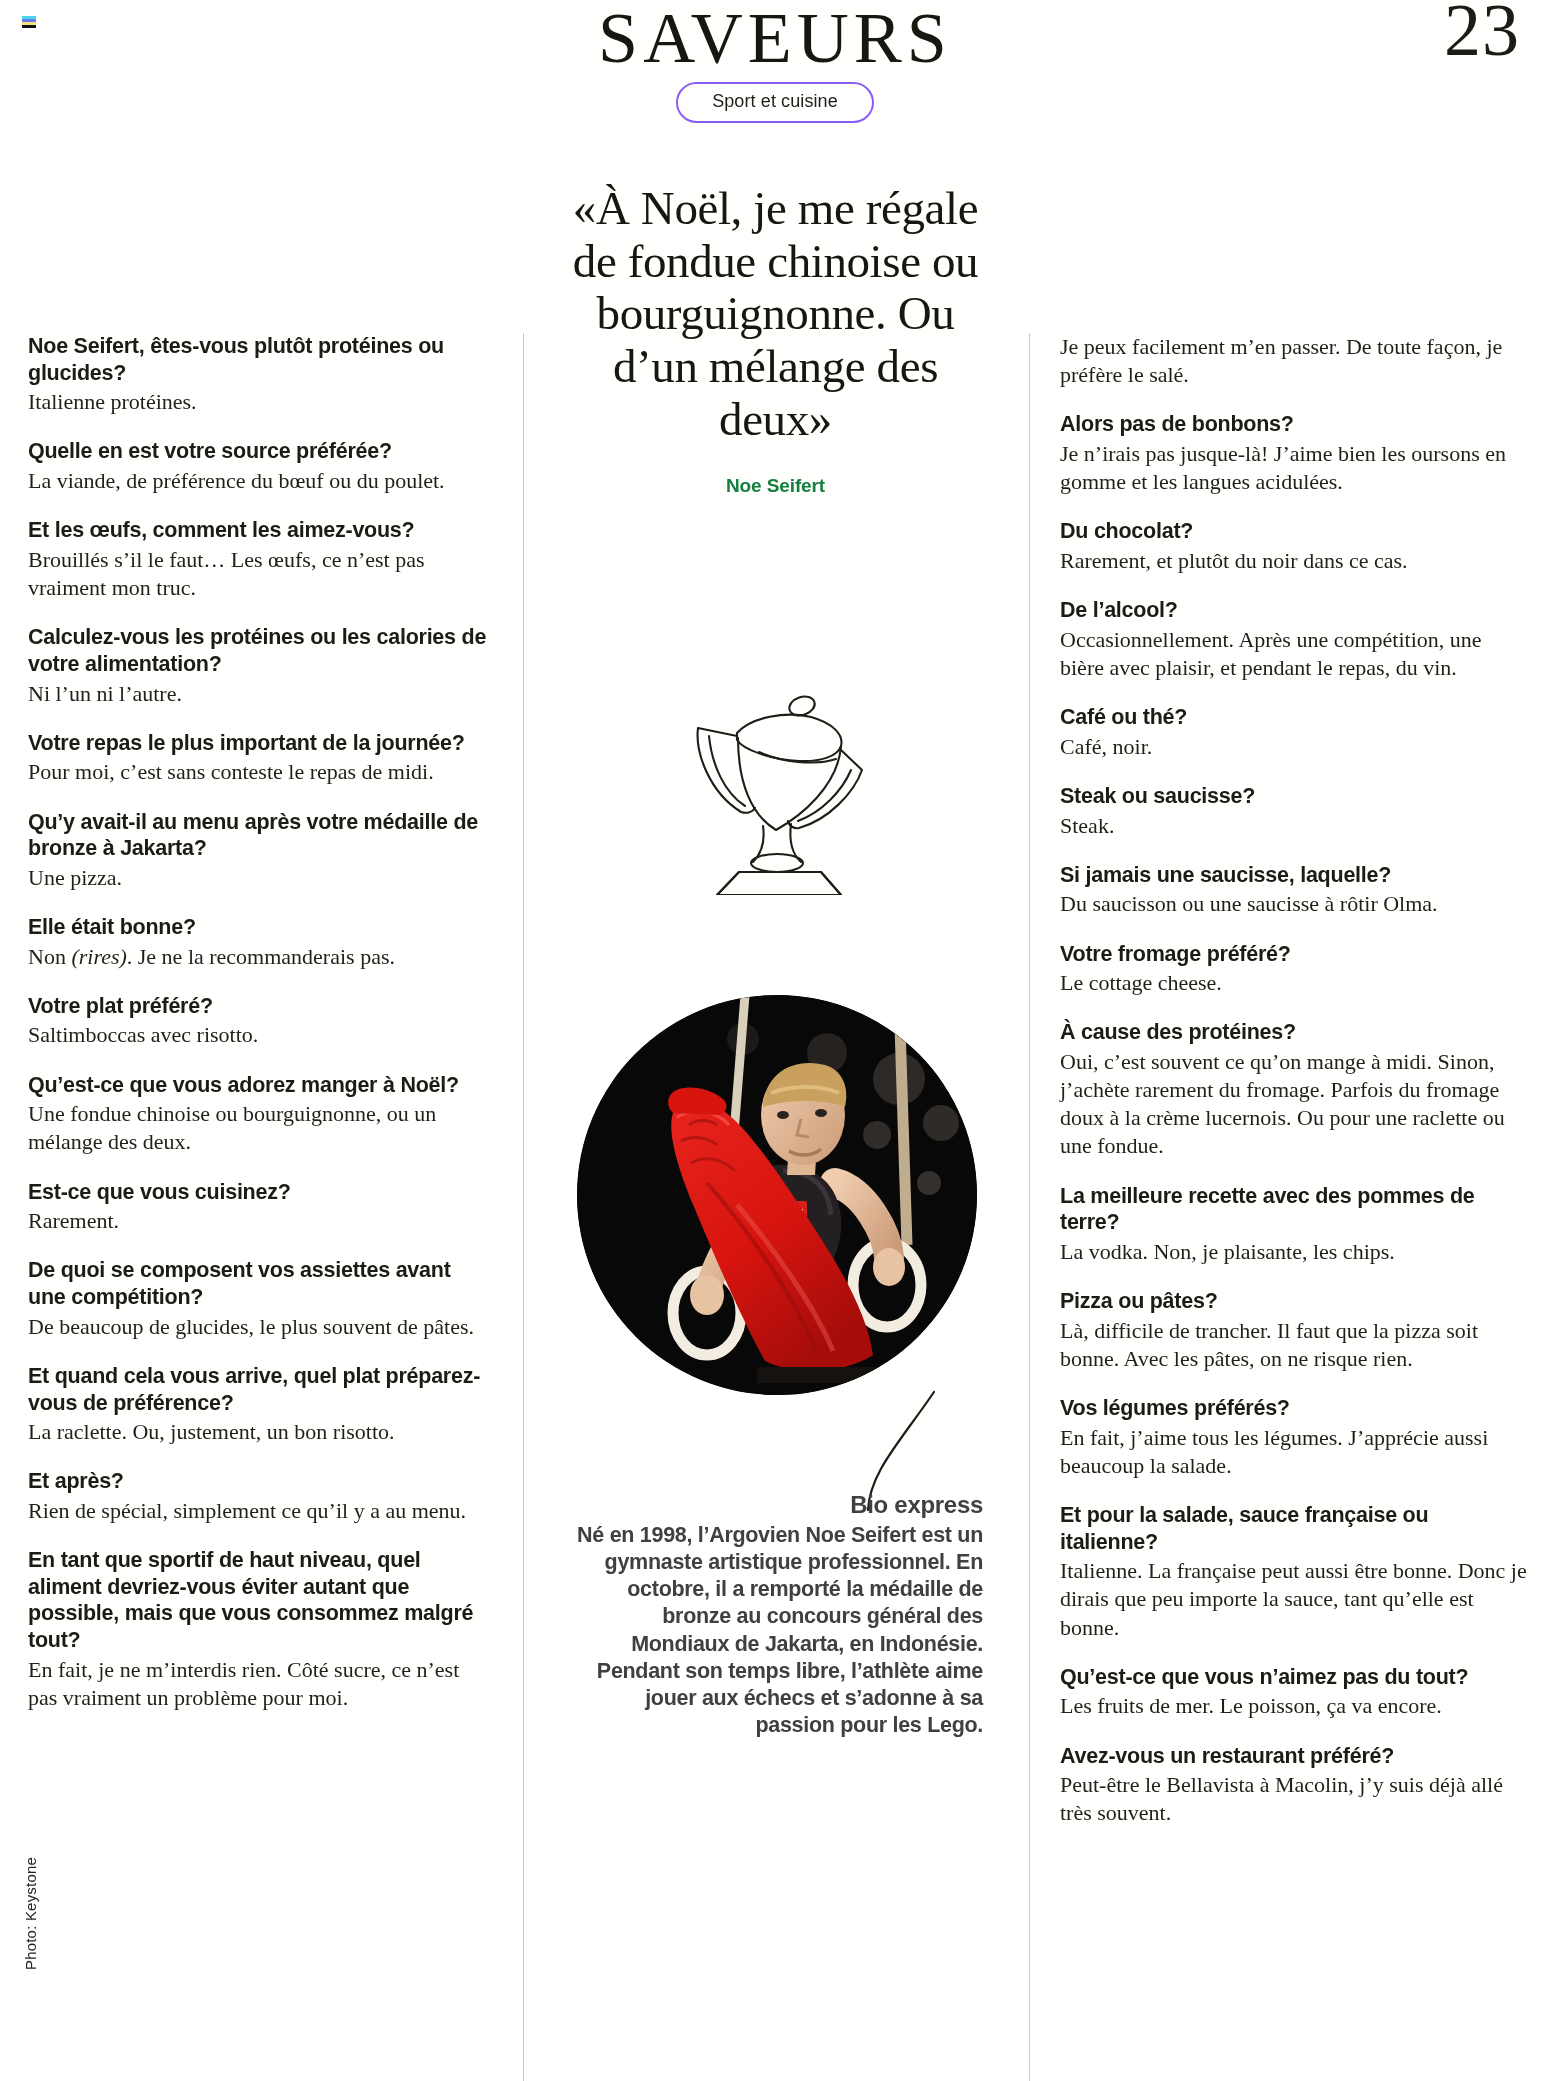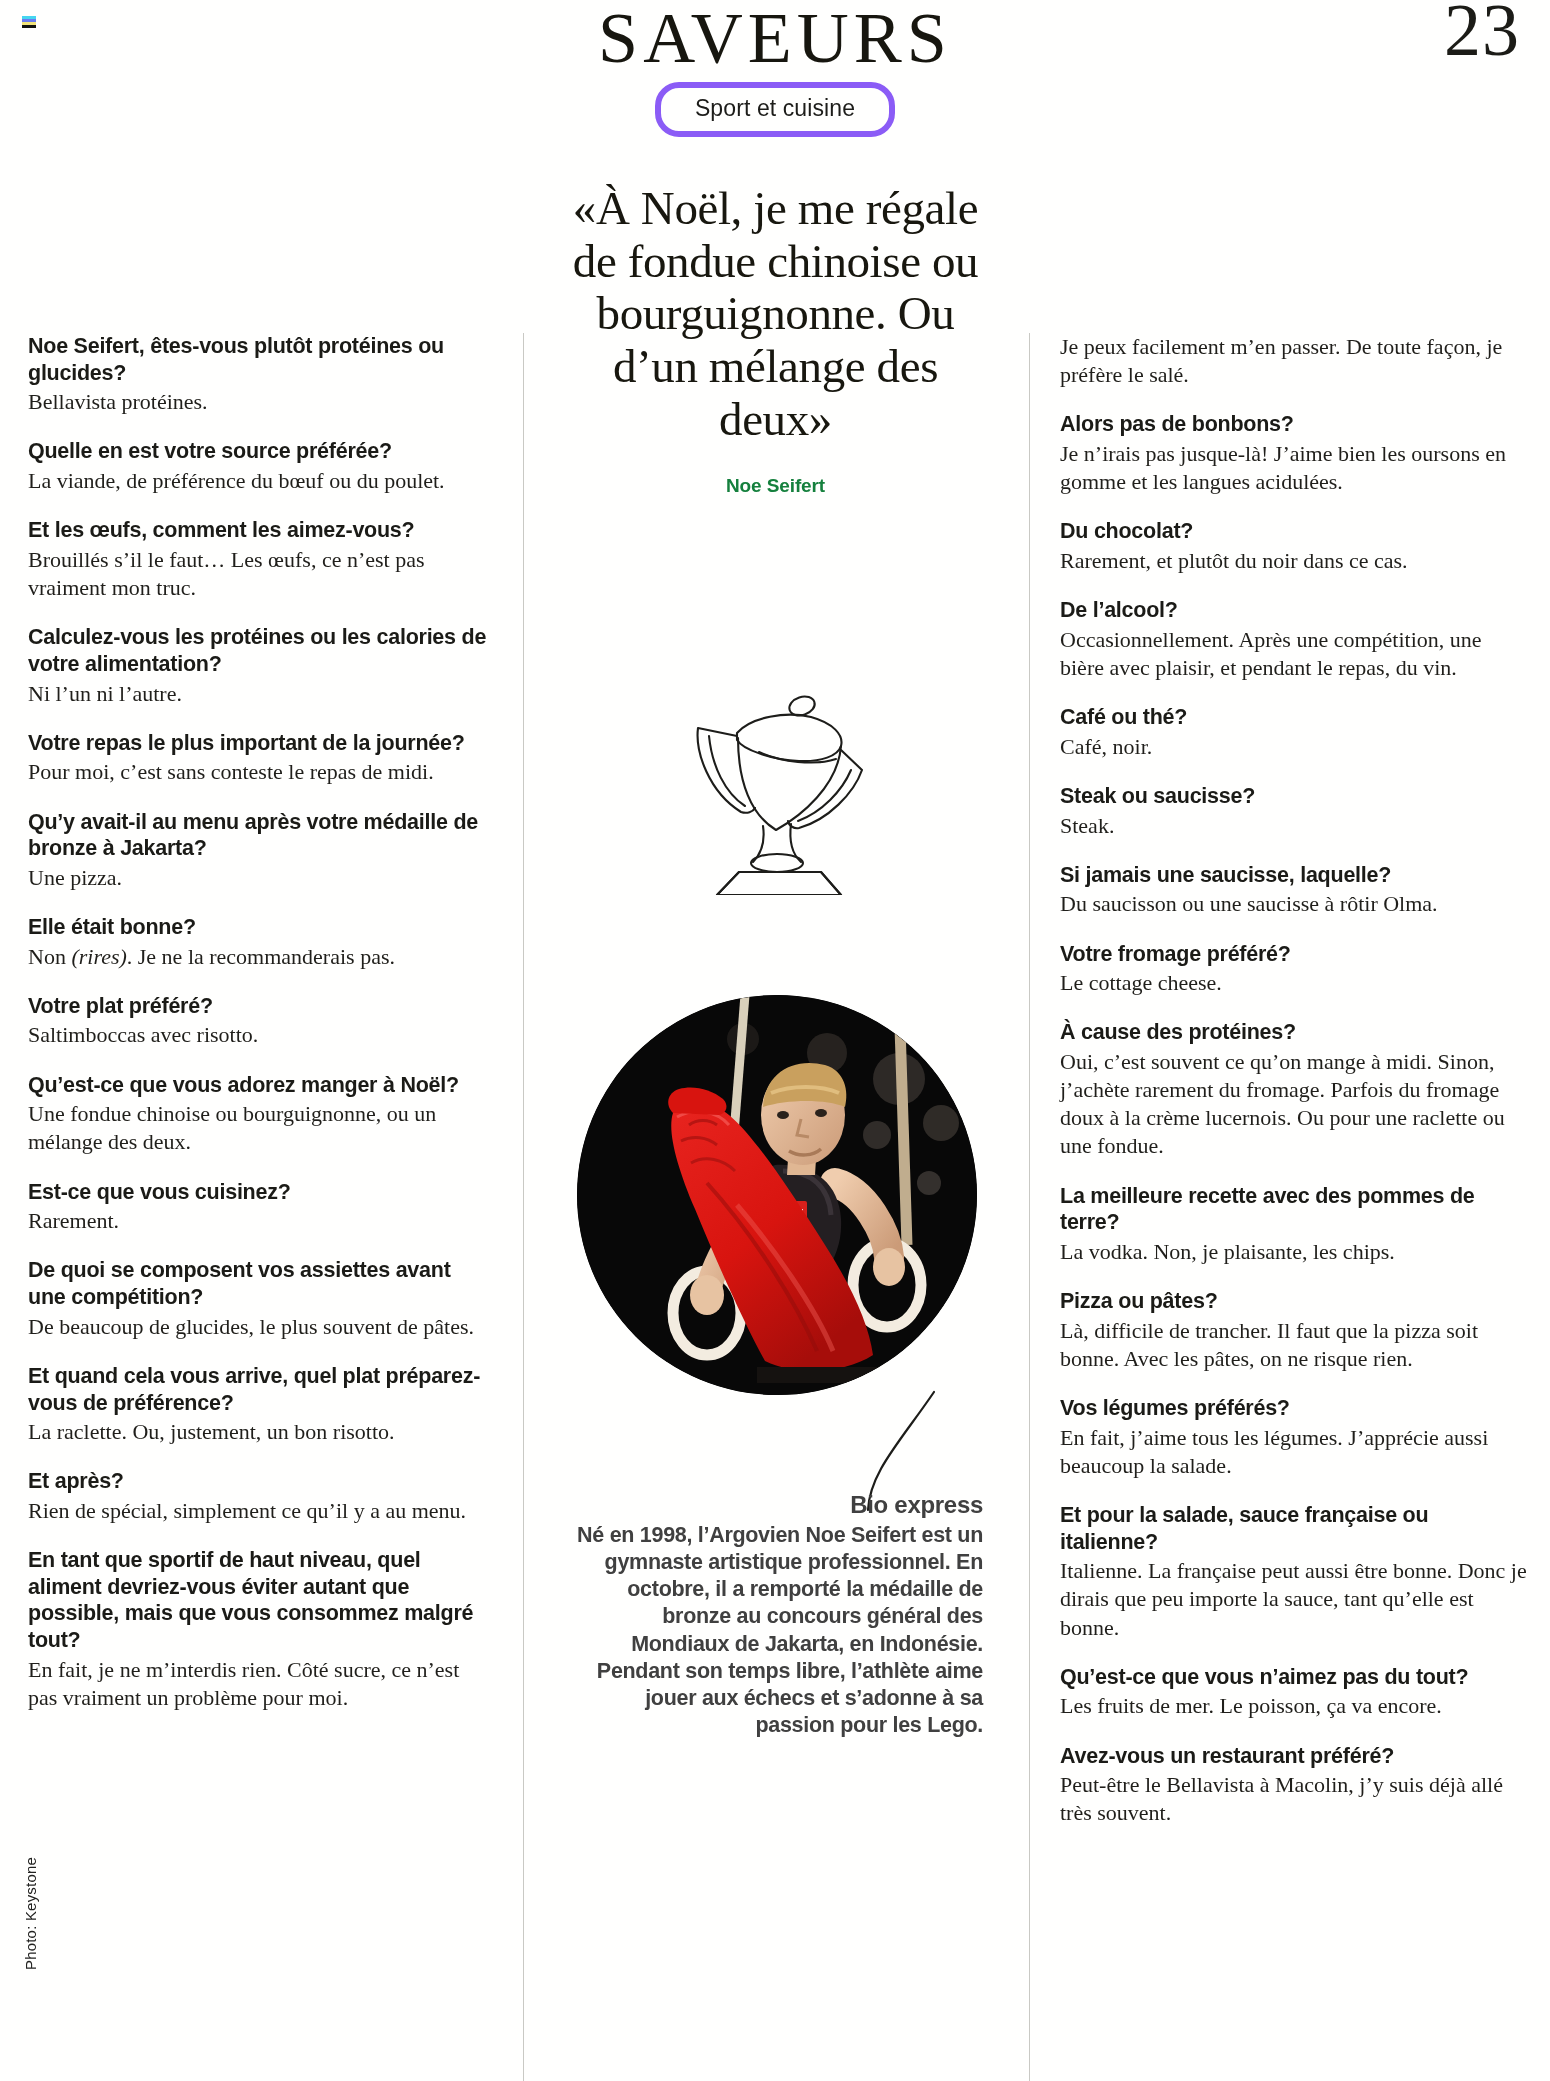--- a/index.html
+++ b/index.html
@@ -45,24 +45,24 @@
     font-size: 72px;
     letter-spacing: 5px;
     line-height: 1;
     padding-top: 2px;
     font-weight: 400;
     color: #17160f;
   }
   .badge-wrap { margin-top: 8px; }
   .badge {
     display: inline-block;
-    border: 6px solid #8b5cf6;
+    border: 2px solid #8b5cf6;
     border-radius: 24px;
     padding: 7px 34px 9px;
-    font-size: 23px;
+    font-size: 18px;
     font-weight: 500;
     letter-spacing: .1px;
     color: #1d1d1a;
   }
   .page-number {
     position: absolute;
     right: 30px;
     top: -12px;
     font-family: "Liberation Serif", serif;
     font-size: 74px;
@@ -212,21 +212,21 @@
     </div>
   </div>
   <div class="page-number">23</div>
 
   <div class="rule rule-left"></div>
   <div class="rule rule-right"></div>
 
   <div class="col col-left" id="leftCol">
       <div class="qa">
         <p class="q">Noe Seifert, êtes-vous plutôt protéines ou glucides?</p>
-        <p class="a">Bellavista protéines.</p>
+        <p class="a">Italienne protéines.</p>
       </div>
       <div class="qa">
         <p class="q">Quelle en est votre source préférée?</p>
         <p class="a">La viande, de préférence du bœuf ou du poulet.</p>
       </div>
       <div class="qa">
         <p class="q">Et les œufs, comment les aimez-vous?</p>
         <p class="a">Brouillés s’il le faut… Les œufs, ce n’est pas vraiment mon truc.</p>
       </div>
       <div class="qa">

